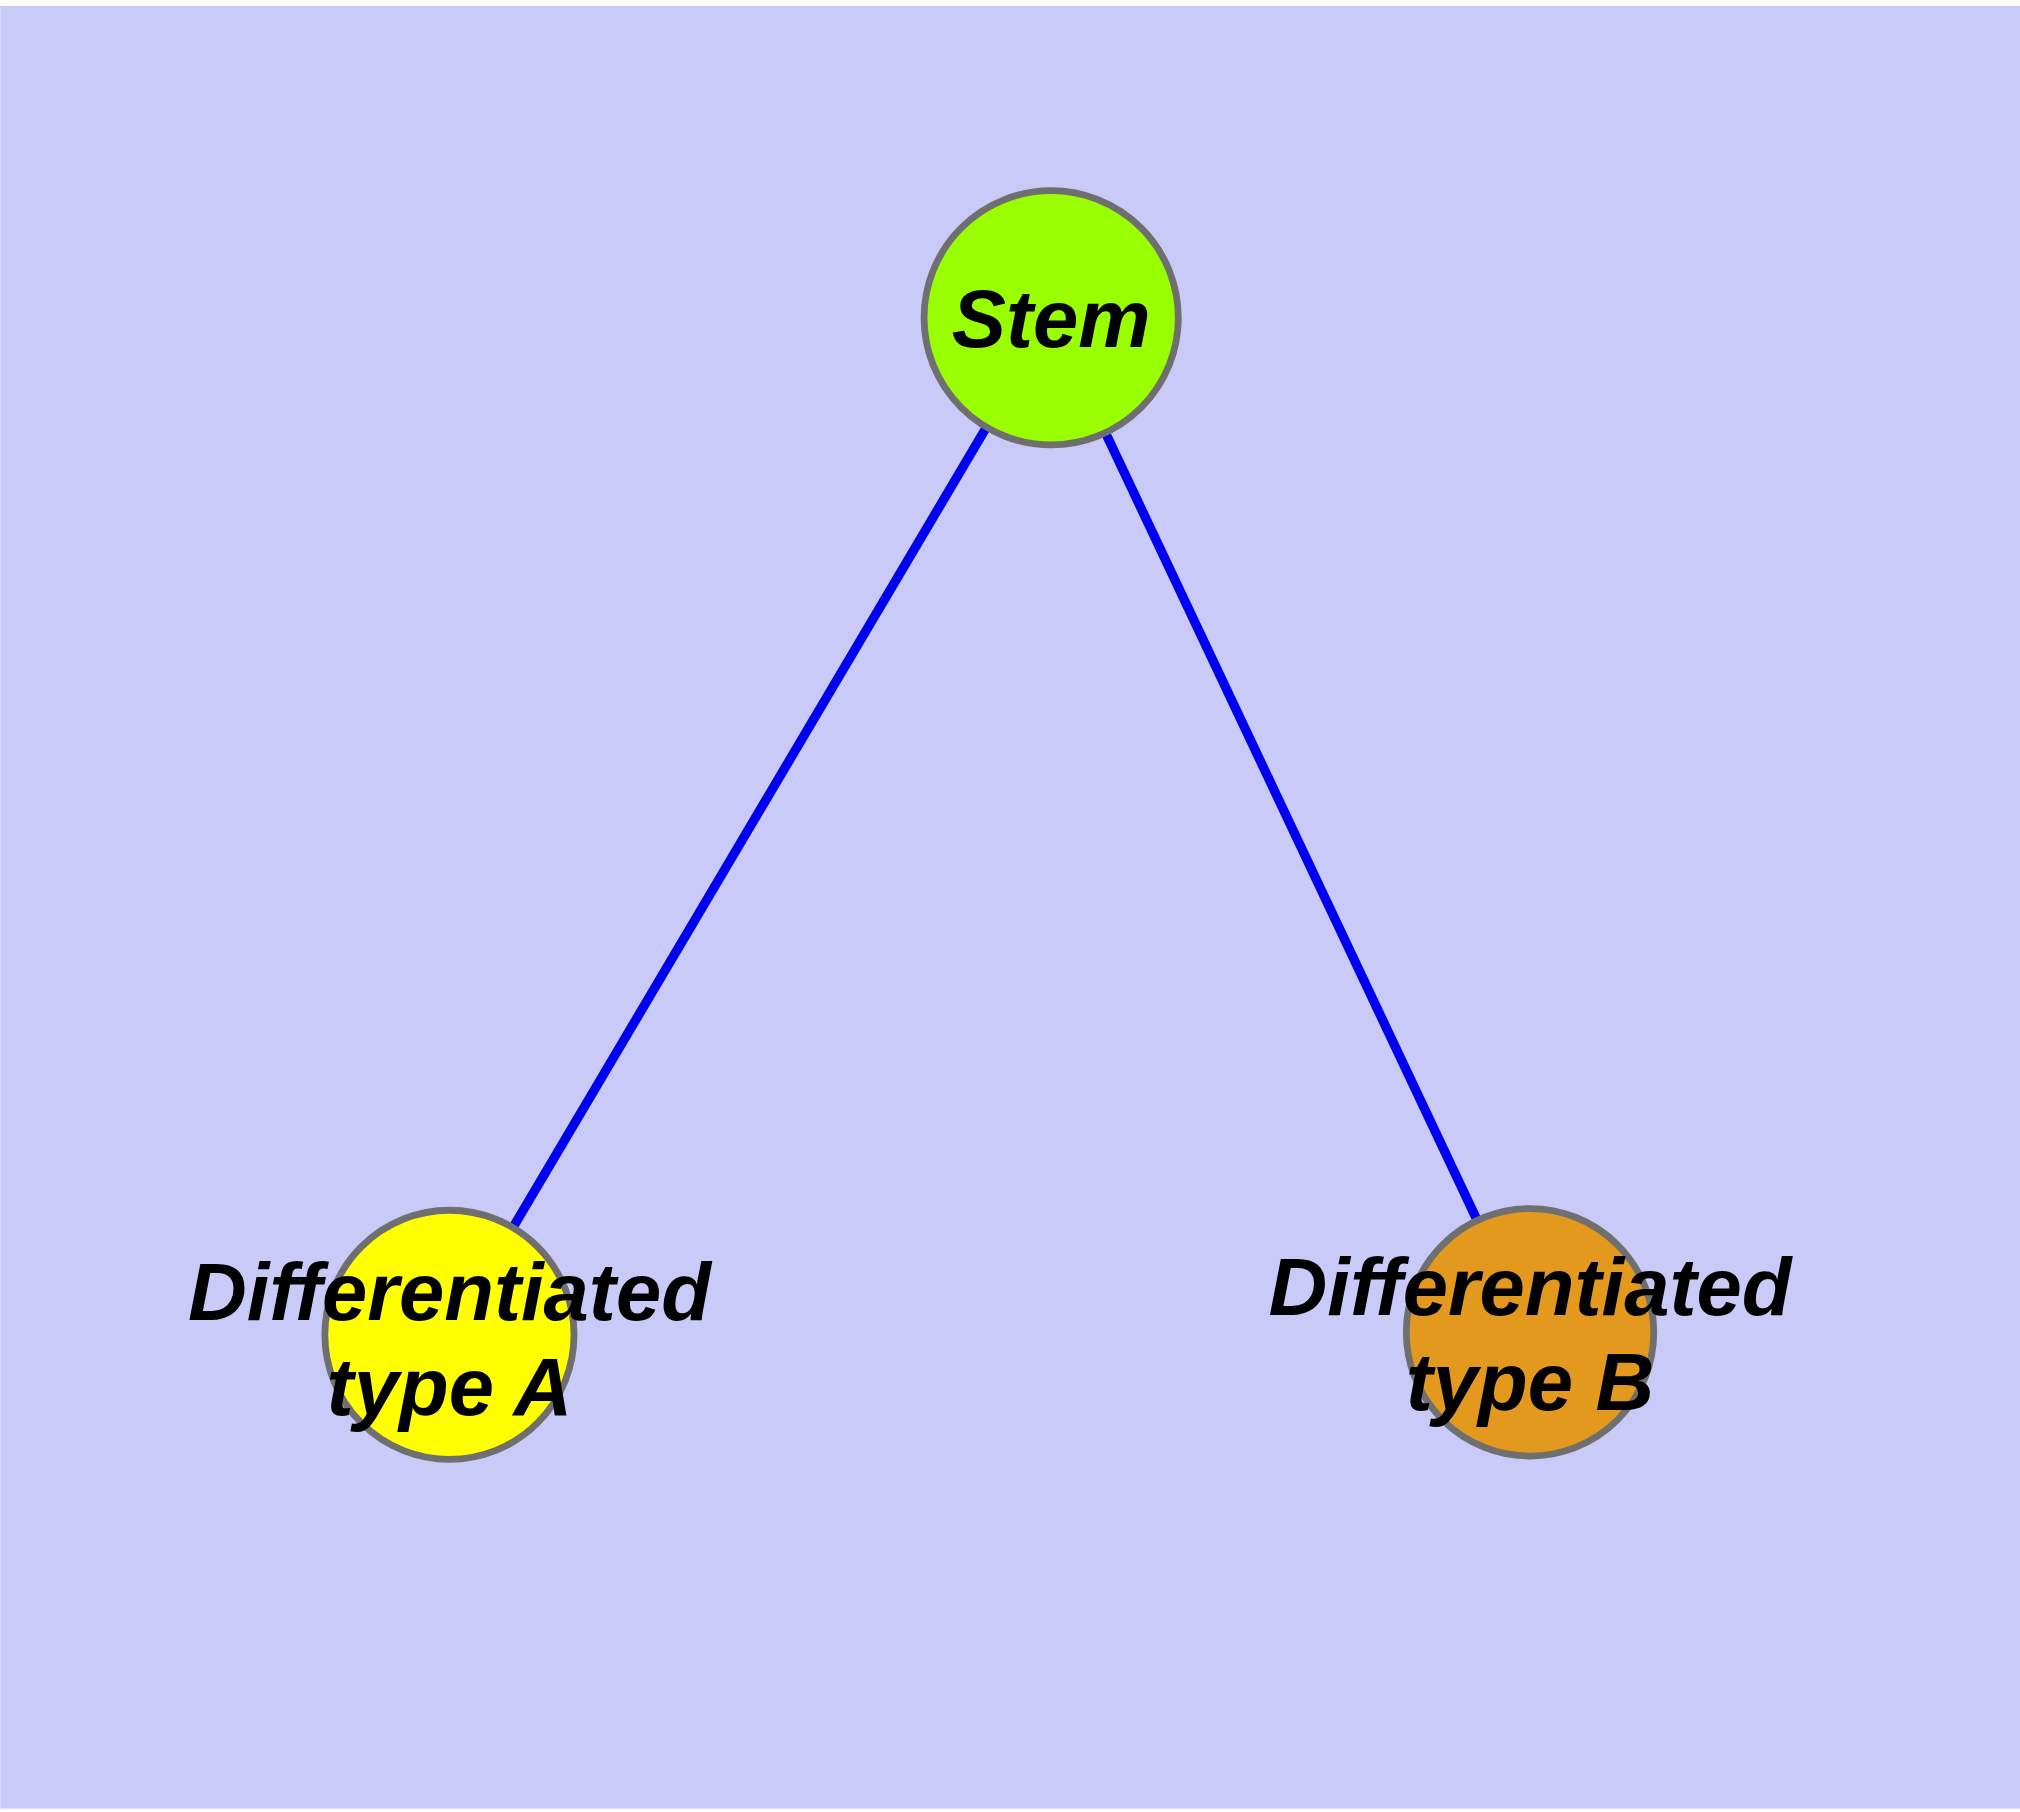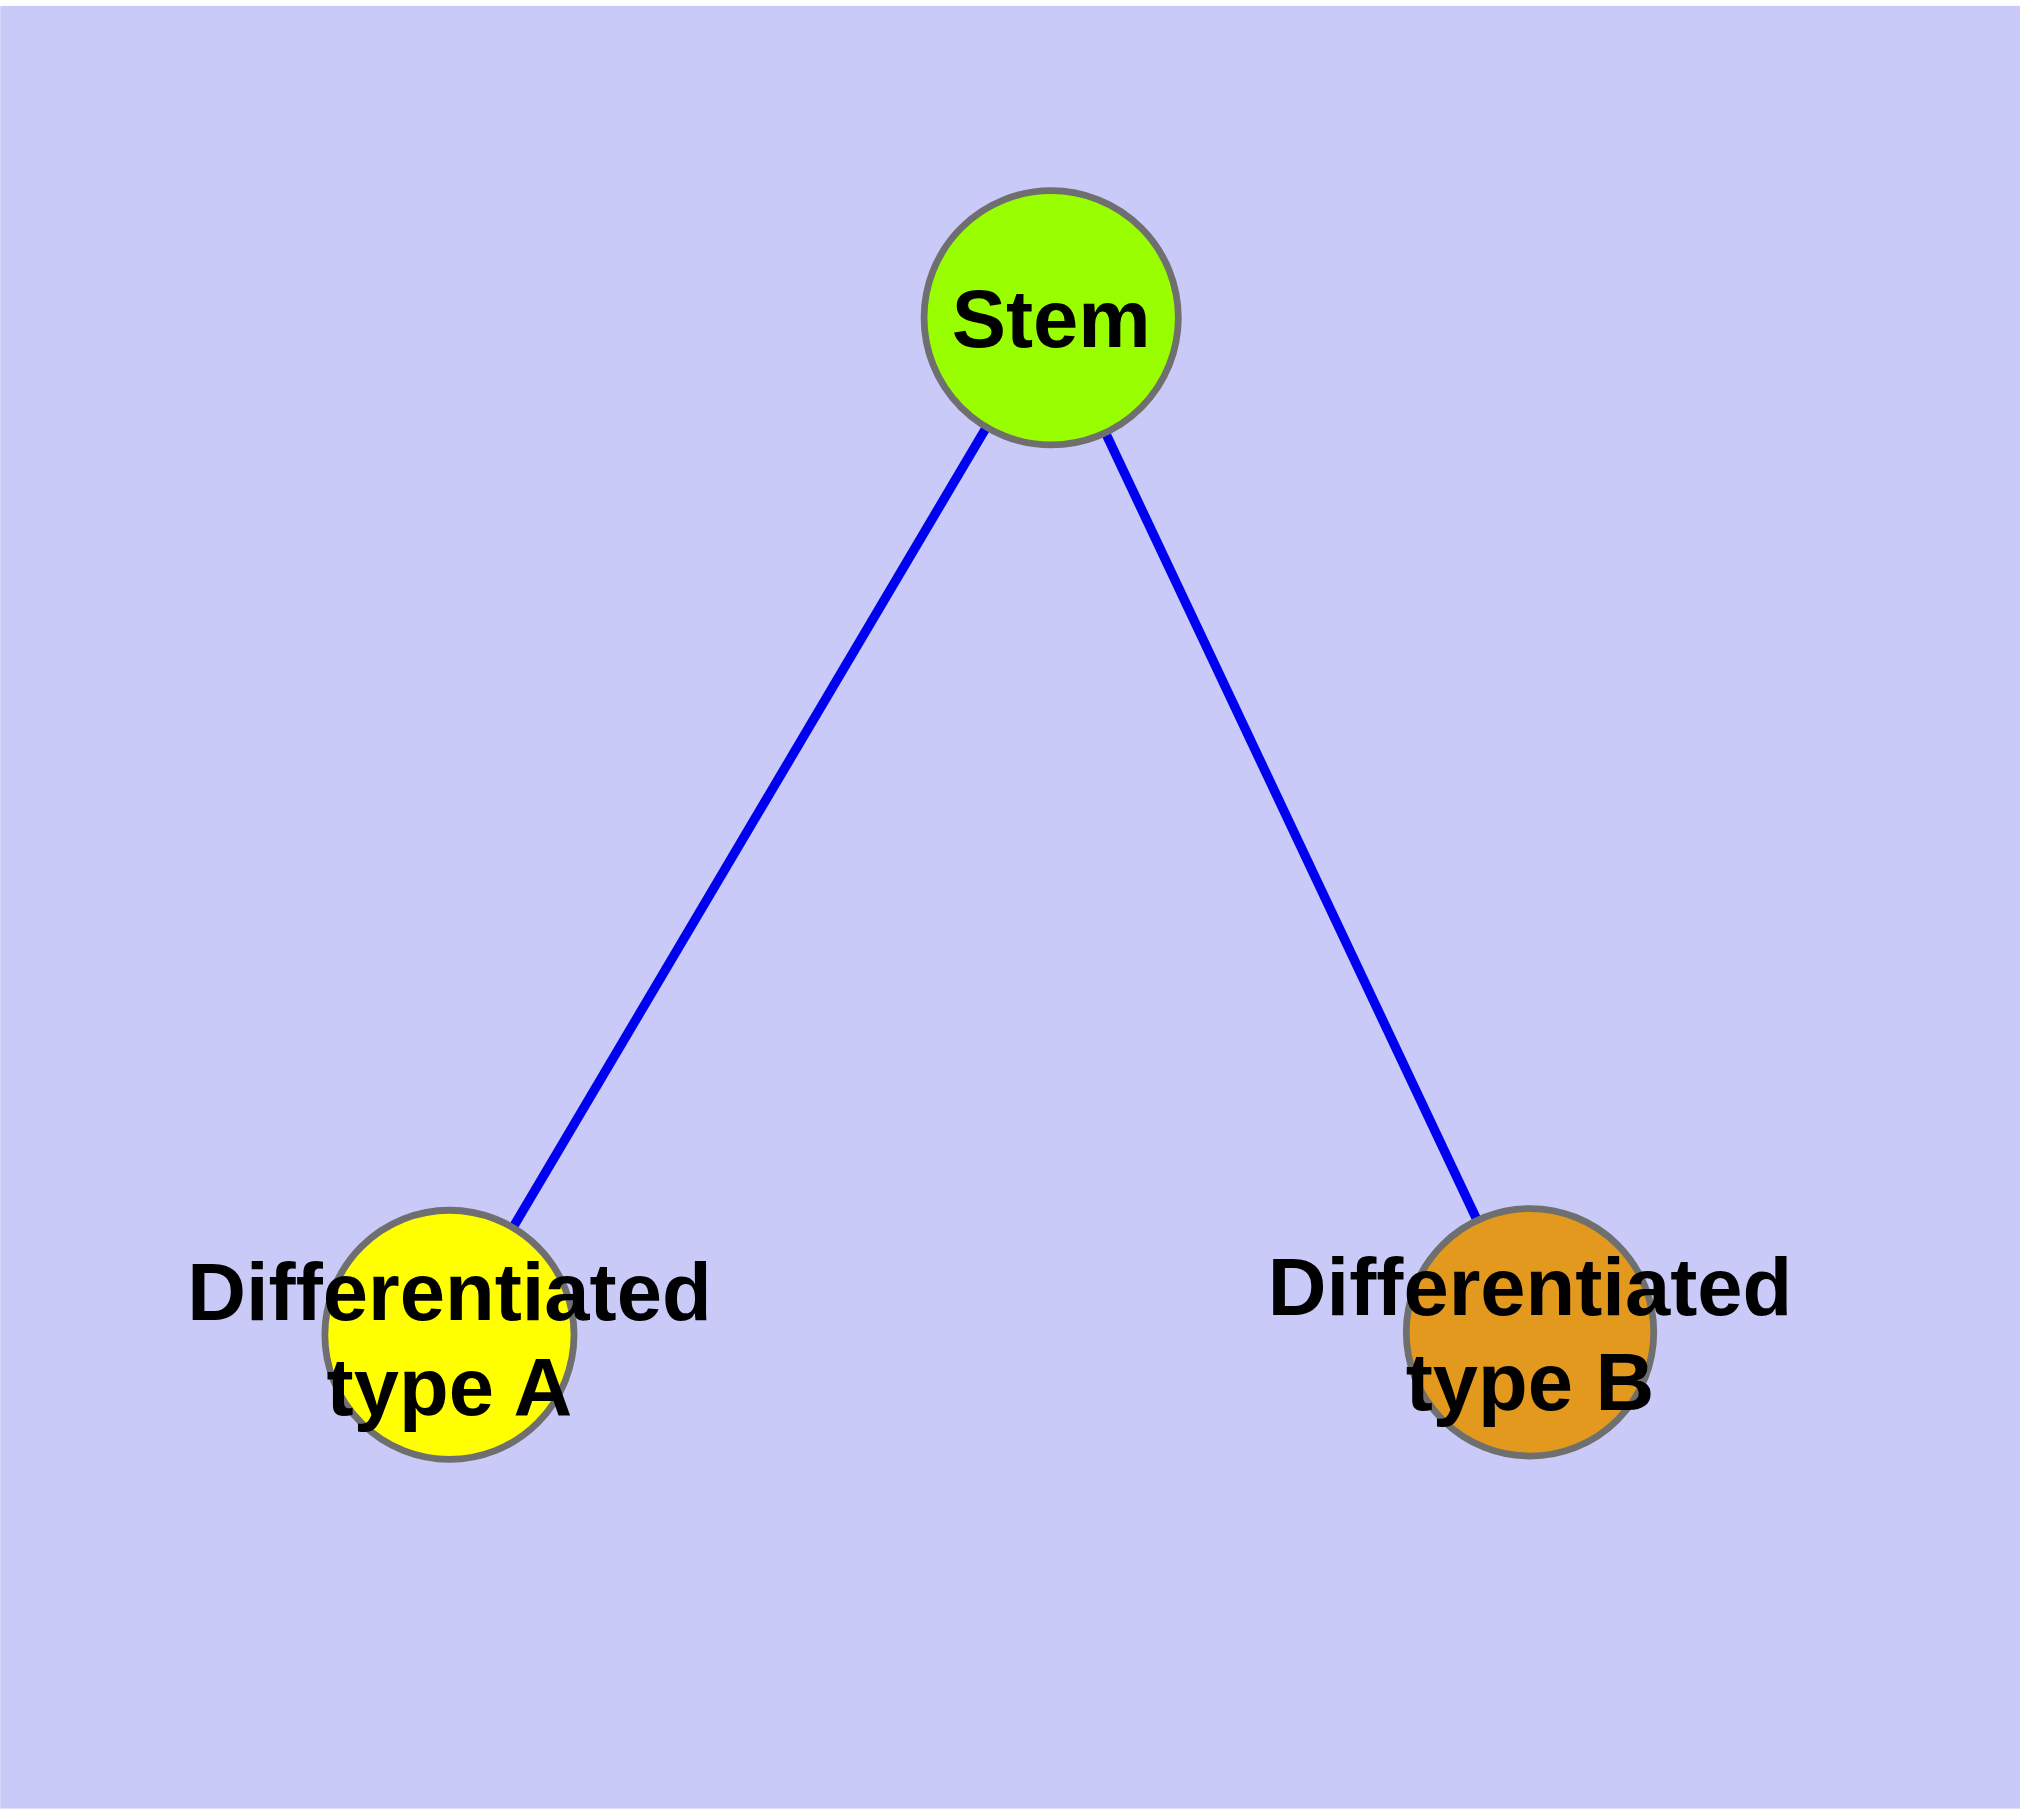--- a/index.html
+++ b/index.html
@@ -7,20 +7,21 @@
     padding: 0;
     background: #FFFFFF;
     width: 2021px;
     height: 1812px;
     overflow: hidden;
   }
   .canvas-wrap {
     position: relative;
     width: 1982px;
     height: 1812px;
+    font-style: italic;
   }
   svg.diagram {
     position: absolute;
     left: 0;
     top: 0;
     width: 2021px;
     height: 1812px;
     display: block;
   }
   .edge-line {

